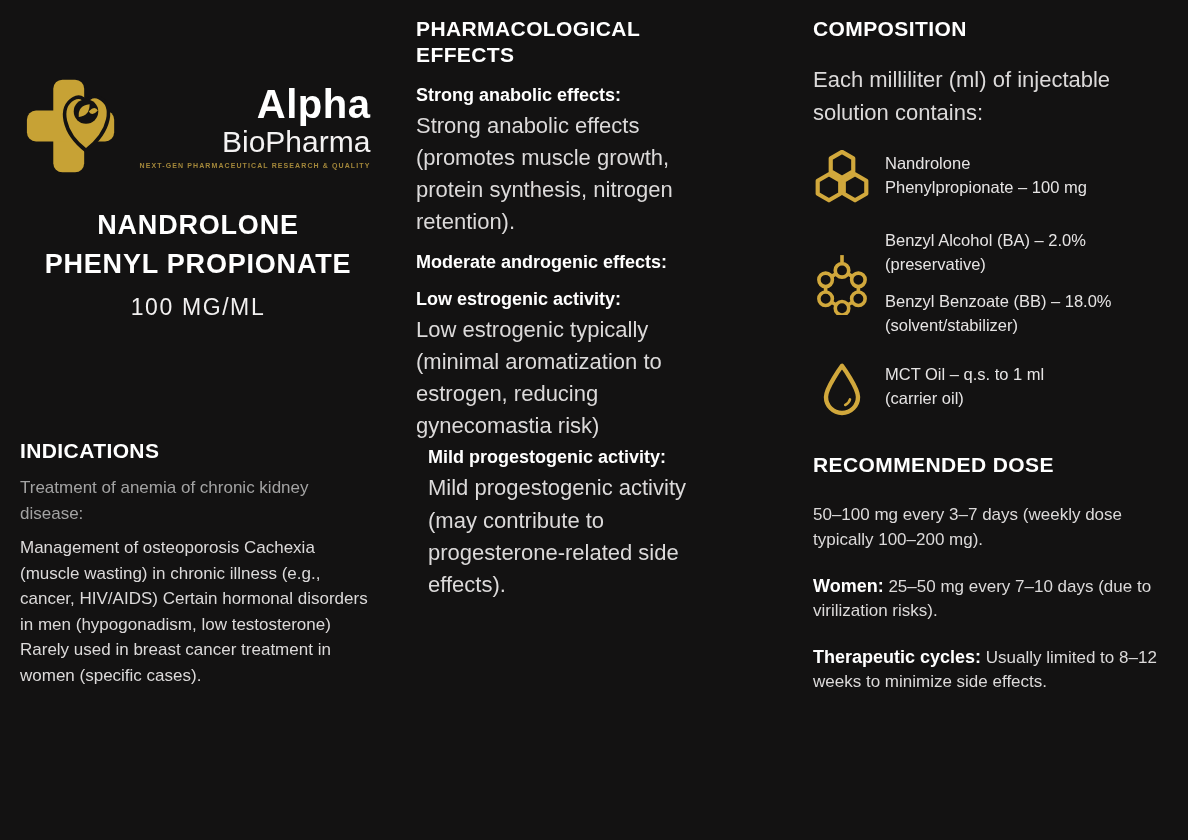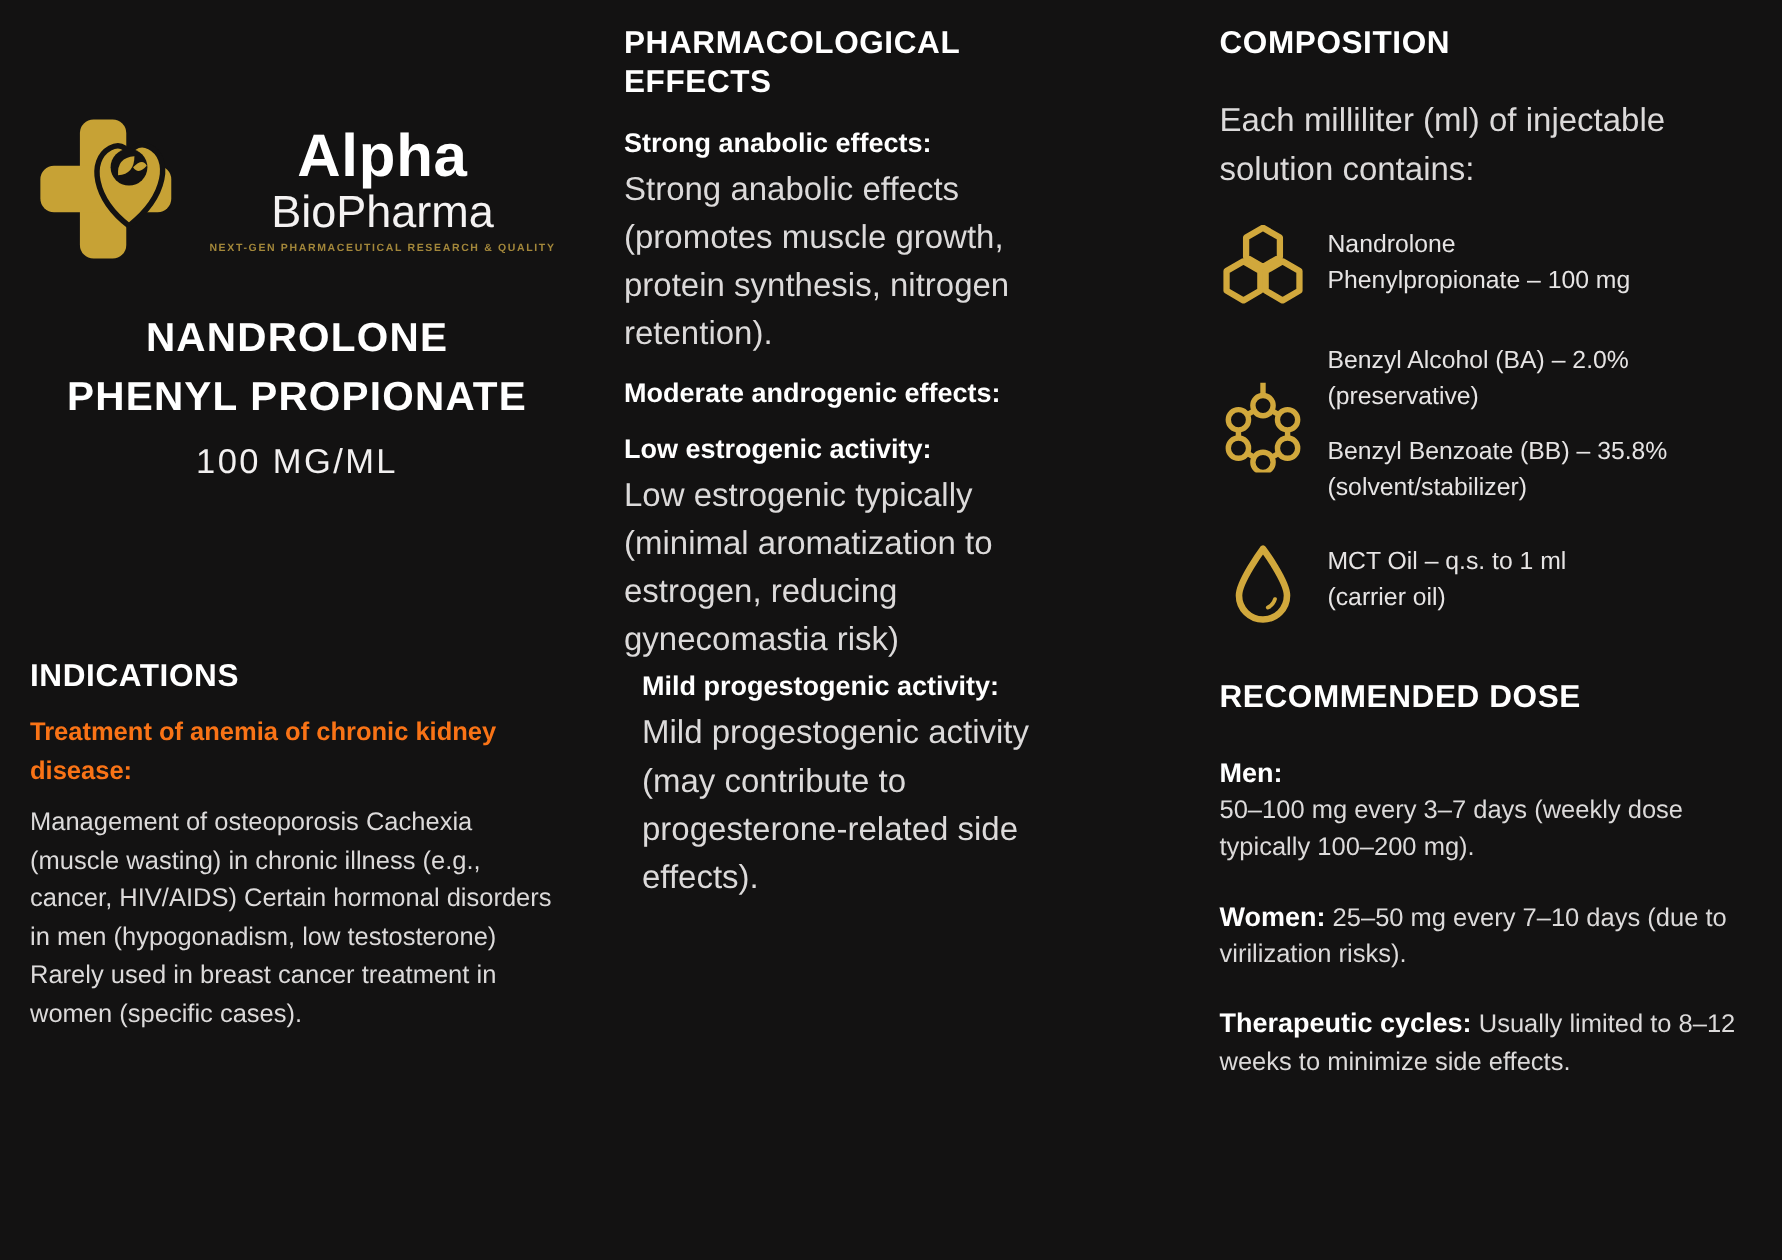--- a/index.html
+++ b/index.html
@@ -13,28 +13,28 @@
   .col-right{left:813px;width:352px;}
 
   h1,h2,h3,p{margin:0;padding:0;}
   .h2{font-size:21px;font-weight:700;color:#ffffff;letter-spacing:.4px;line-height:1.25;}
   .h3{font-size:18px;font-weight:700;color:#ffffff;line-height:1.3;margin-bottom:3px;}
   .body{font-size:22px;line-height:1.46;color:#dcdada;}
   .bold{font-weight:700;color:#ffffff;}
 
   
   .logo{margin-top:76px;display:flex;align-items:center;justify-content:center;gap:14px;}
-  .logo-text{display:flex;flex-direction:column;align-items:center;}
+  .logo-text{display:flex;flex-direction:column;align-items:flex-end;}
   .logo-primary{font-size:40px;font-weight:800;color:#ffffff;line-height:1.05;letter-spacing:.5px;}
   .logo-secondary{font-size:30px;font-weight:300;color:#f4f2f2;line-height:1.1;}
   .logo-tagline{font-size:7px;font-weight:700;color:#a3873a;letter-spacing:1.1px;margin-top:4px;white-space:nowrap;}
   .product-title{margin-top:30px;text-align:center;font-size:27px;font-weight:800;color:#ffffff;letter-spacing:.8px;line-height:1.45;}
   .strength{margin-top:10px;text-align:center;font-size:23px;font-weight:500;color:#f2f0f0;letter-spacing:1.6px;}
   .indications{position:absolute;top:438px;left:0;width:348px;}
-  .indications .sub{font-size:17px;font-weight:700;color:#f97316;line-height:1.5;margin-top:11px;}
+  .indications .sub{font-size:17px;font-weight:400;color:#a3a3a3;line-height:1.5;margin-top:11px;}
   .indications .body{margin-top:9px;font-size:17px;line-height:1.5;}
 
   
   .col-mid .h2{margin-top:16px;margin-bottom:15px;}
   .pe-sec{margin-bottom:13px;}
   .pe-bottom{position:absolute;top:446px;left:12px;width:312px;}
   .pe-bottom .pe-sec{margin-bottom:28px;}
 
   
   .col-right .h2{margin-top:16px;}
@@ -154,21 +154,21 @@
               <circle cx="11.8" cy="31.5" r="7.5"></circle>
             </g>
           </svg>
         </div>
         <div class="comp-text">
           <div class="comp-entry">
             <div class="comp-line">Benzyl Alcohol (BA) – 2.0%</div>
             <div class="comp-line">(preservative)</div>
           </div>
           <div class="comp-entry">
-            <div class="comp-line">Benzyl Benzoate (BB) – 35.8%</div>
+            <div class="comp-line">Benzyl Benzoate (BB) – 18.0%</div>
             <div class="comp-line">(solvent/stabilizer)</div>
           </div>
         </div>
       </div>
 
       <div class="comp-item">
         <div class="comp-icon">
           <svg width="48" height="56" viewBox="0 0 60 70" aria-hidden="true">
             <path d="M30,6 C30,6 10,33 10,45 a20,20 0 0 0 40,0 C50,33 30,6 30,6 Z" fill="none" stroke="#d1a83c" stroke-width="5.5" stroke-linejoin="round"></path>
             <path d="M40,48 a11,11 0 0 1 -6,7" fill="none" stroke="#d1a83c" stroke-width="3.2" stroke-linecap="round"></path>
@@ -179,21 +179,20 @@
           <div class="comp-line">(carrier oil)</div>
         </div>
       </div>
 
     </div>
 
     <section class="dose">
       <h2 class="h2">RECOMMENDED DOSE</h2>
 
       <div class="dose-block">
-        <div class="dose-label">Men:</div>
         <div class="dose-text">50–100 mg every 3–7 days (weekly dose typically 100–200 mg).</div>
       </div>
 
       <p class="dose-p"><span class="bold">Women:</span> <span>25–50 mg every 7–10 days (due to virilization risks).</span></p>
 
       <p class="dose-p"><span class="bold">Therapeutic cycles:</span>  <span>Usually limited to 8–12 weeks to minimize side effects.</span></p>
     </section>
   </aside>
 
 </div>

